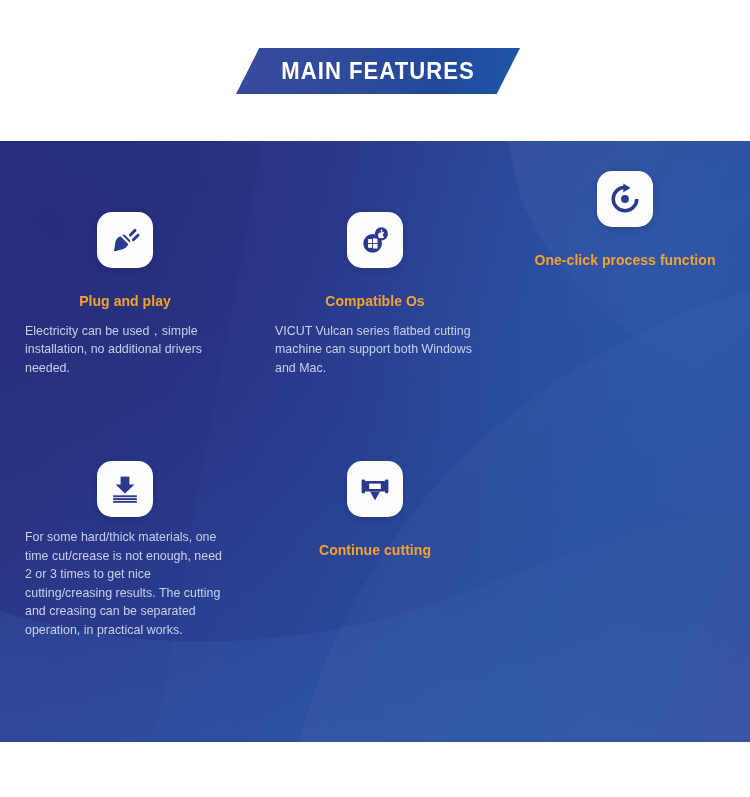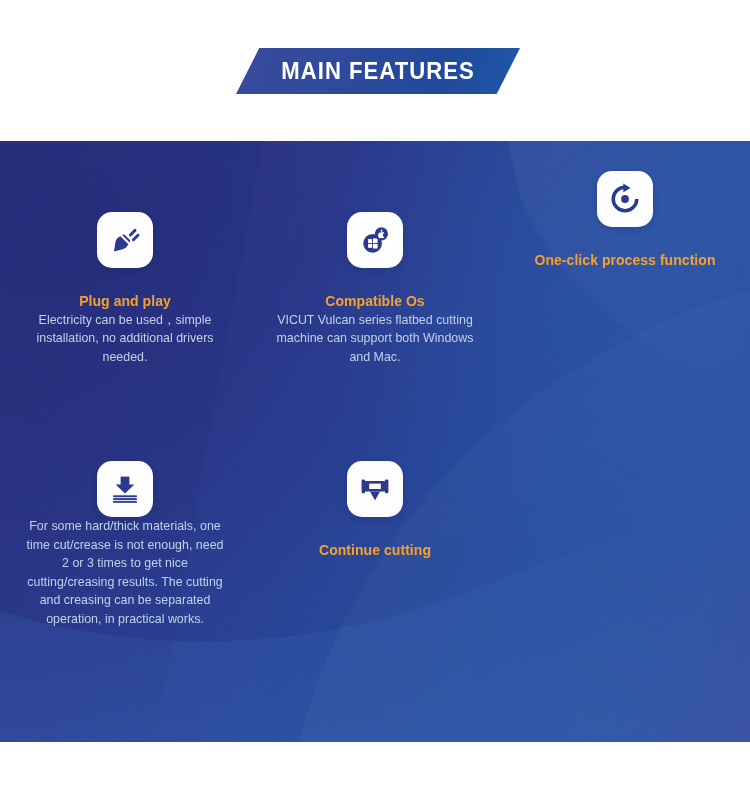--- a/index.html
+++ b/index.html
@@ -166,25 +166,24 @@
     color: #f5a22d;
     font-size: 14px;
     font-weight: bold;
     letter-spacing: 0.05px;
     text-align: center;
     line-height: 1.25;
     white-space: nowrap;
   }
 
   .card-desc {
-    margin-top: 0;
+    margin-top: 11px;
     color: #c4d1e9;
     font-size: 12.4px;
     line-height: 18.6px;
-    text-align: center;
     max-width: 206px;
     letter-spacing: 0.02px;
   }
 
   .card-1 .card-desc { max-width: 200px; }
   .card-2 .card-desc { max-width: 178px; }
   .card-3 .card-desc { max-width: 200px; }
   .card-4 .card-desc { max-width: 192px; }
   .card-5 .card-desc { max-width: 200px; }
   .card-6 .card-desc { max-width: 200px; }

